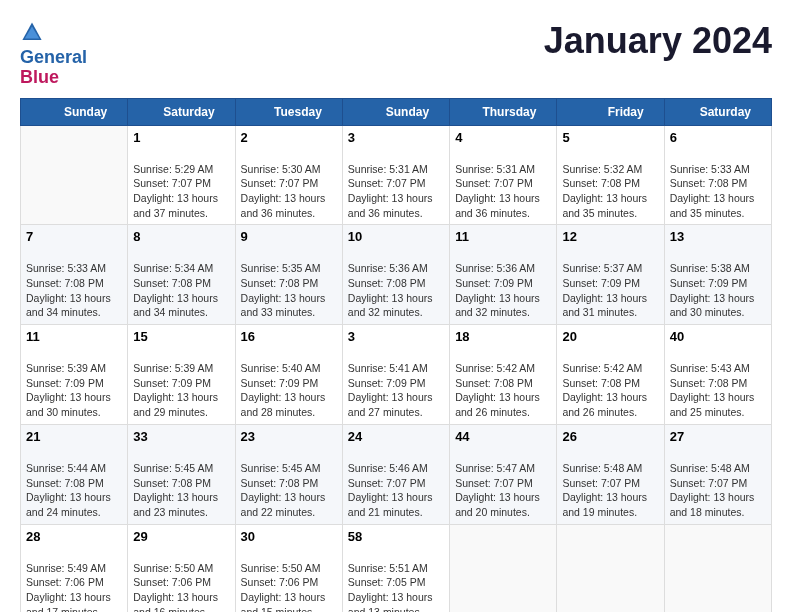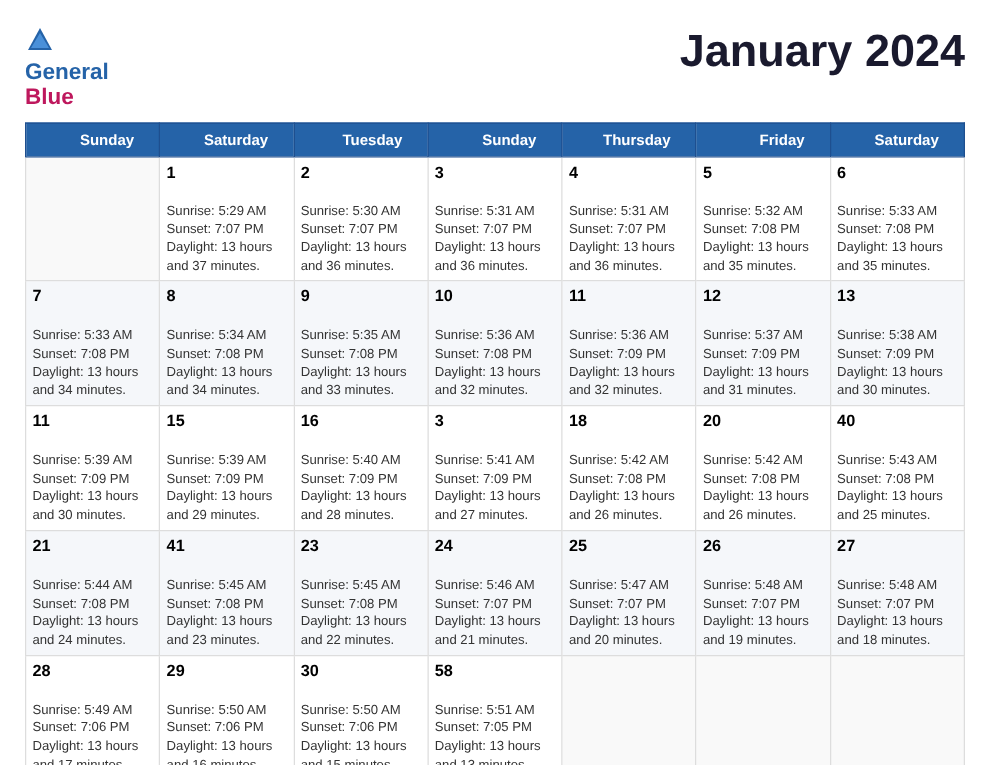--- a/index.html
+++ b/index.html
@@ -213,33 +213,33 @@
           <span class="day-number">40</span>
           <div class="day-info">Sunrise: 5:43 AM<br>Sunset: 7:08 PM<br>Daylight: 13 hours and 25 minutes.</div>
         </td>
       </tr>
       <tr>
         <td>
           <span class="day-number">21</span>
           <div class="day-info">Sunrise: 5:44 AM<br>Sunset: 7:08 PM<br>Daylight: 13 hours and 24 minutes.</div>
         </td>
         <td>
-          <span class="day-number">41</span>
+          <span class="day-number">33</span>
           <div class="day-info">Sunrise: 5:45 AM<br>Sunset: 7:08 PM<br>Daylight: 13 hours and 23 minutes.</div>
         </td>
         <td>
           <span class="day-number">23</span>
           <div class="day-info">Sunrise: 5:45 AM<br>Sunset: 7:08 PM<br>Daylight: 13 hours and 22 minutes.</div>
         </td>
         <td>
           <span class="day-number">24</span>
           <div class="day-info">Sunrise: 5:46 AM<br>Sunset: 7:07 PM<br>Daylight: 13 hours and 21 minutes.</div>
         </td>
         <td>
-          <span class="day-number">25</span>
+          <span class="day-number">44</span>
           <div class="day-info">Sunrise: 5:47 AM<br>Sunset: 7:07 PM<br>Daylight: 13 hours and 20 minutes.</div>
         </td>
         <td>
           <span class="day-number">26</span>
           <div class="day-info">Sunrise: 5:48 AM<br>Sunset: 7:07 PM<br>Daylight: 13 hours and 19 minutes.</div>
         </td>
         <td>
           <span class="day-number">27</span>
           <div class="day-info">Sunrise: 5:48 AM<br>Sunset: 7:07 PM<br>Daylight: 13 hours and 18 minutes.</div>
         </td>

